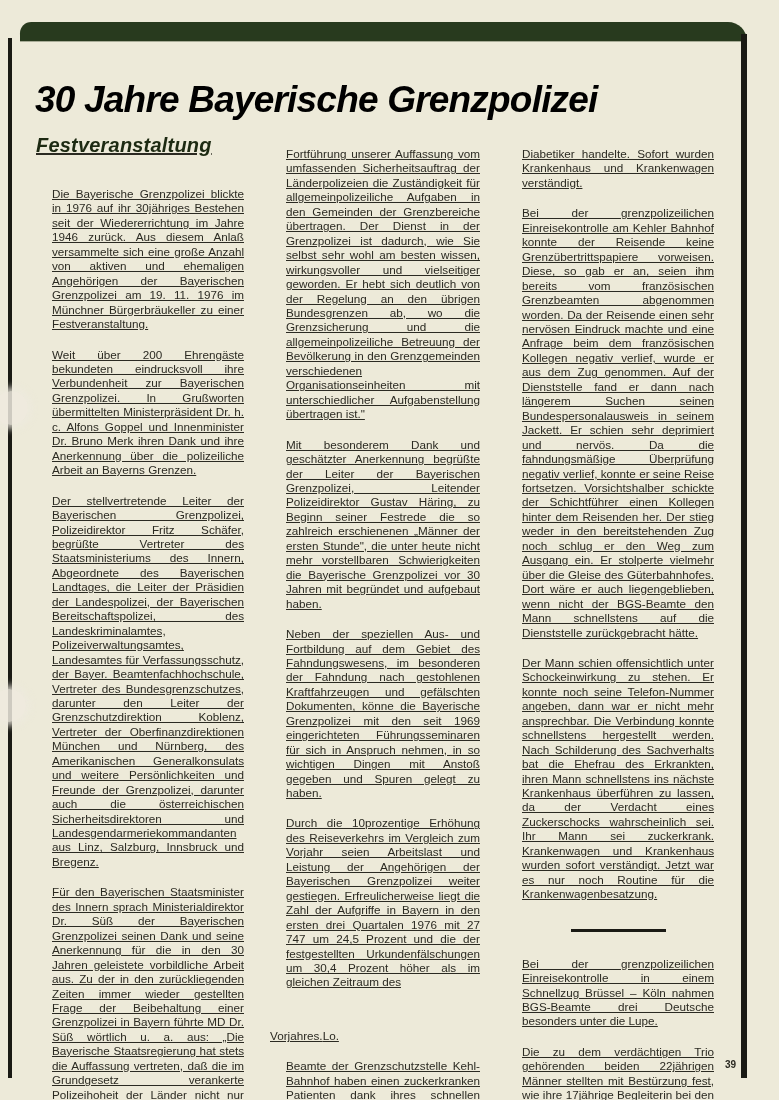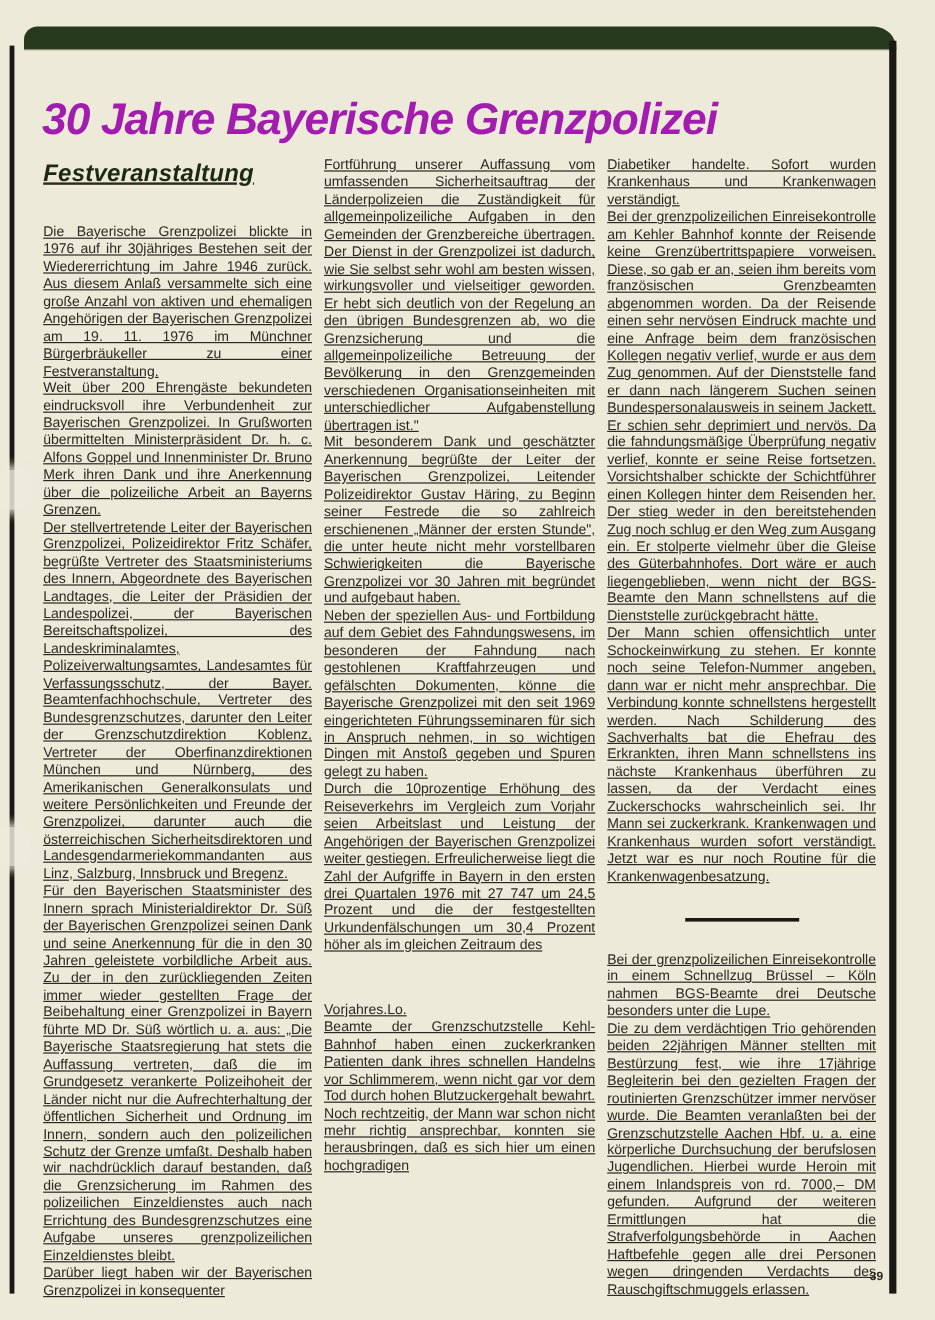--- a/index.html
+++ b/index.html
@@ -16,30 +16,30 @@
     position:absolute;left:20px;top:22px;width:727px;height:19px;
     background:#283a1e;
     border-radius:13px 22px 0 0;
     box-shadow:0 1px 0 rgba(40,58,30,.35);
   }
   .title{
     position:absolute;left:35px;top:80px;margin:0;
     font-size:37px;line-height:40px;
     font-style:italic;font-weight:bold;
     letter-spacing:-0.8px;
-    color:#a21caf;
+    color:#000000;
   }
   .col{
     position:absolute;top:131px;
     font-size:11.7px;line-height:14.45px;
     color:#2b2a22;
     text-align:justify;
     text-decoration:underline;
   }
-  .col p{margin:0;hyphens:auto;-webkit-hyphens:auto;}
+  .col p{margin:16px;hyphens:auto;-webkit-hyphens:auto;}
   .col1{left:36px;width:224px;}
   .col2{left:270px;width:226px;}
   .col3{left:506px;width:224px;}
   h2.section{
     font-size:20px;line-height:22px;
     font-style:italic;font-weight:bold;
     color:#1d2a12;margin:0;
     text-align:left;letter-spacing:0.2px;
   }
   .col1 h2.section{margin:3px 0 31px 0;}

